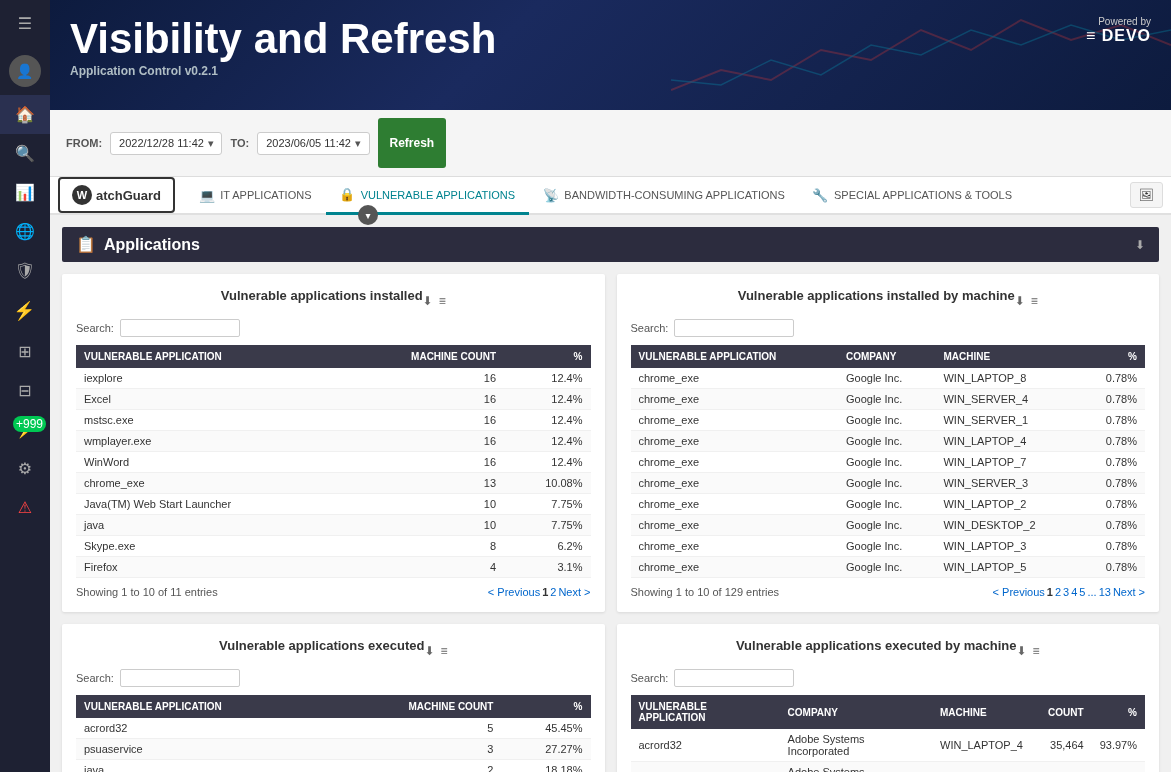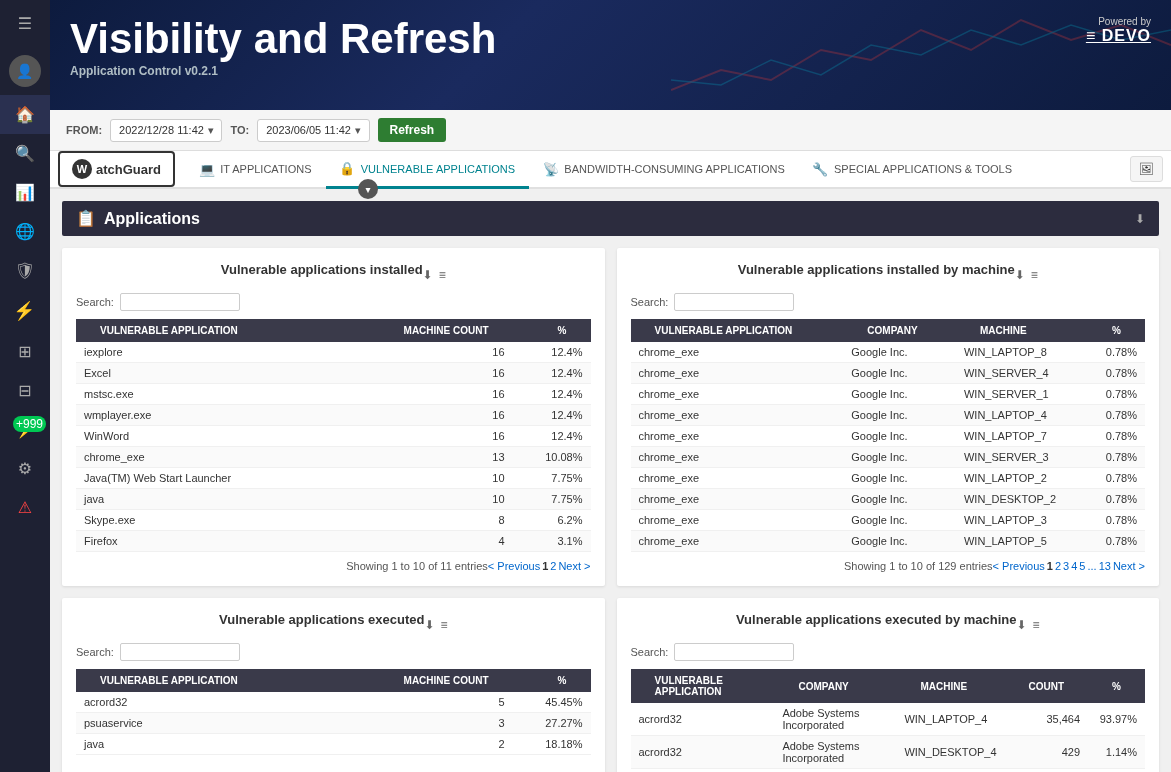--- a/index.html
+++ b/index.html
@@ -25,41 +25,41 @@
       position: relative;
       overflow: hidden;
       min-height: 110px;
     }
     .header-bg-chart {
       position: absolute; top: 0; right: 0; width: 500px; height: 110px; opacity: 0.4;
     }
     .header-powered {
       position: absolute; top: 16px; right: 20px; text-align: right; color: #ccc; font-size: 10px;
     }
-    .header-powered .devo-logo { color: #fff; font-size: 16px; font-weight: bold; letter-spacing: 1px; text-decoration: underline; }
+    .header-powered .devo-logo { color: #fff; font-size: 16px; font-weight: bold; letter-spacing: 1px; }
     .header-title { color: #fff; font-size: 42px; font-weight: bold; line-height: 1; margin-bottom: 4px; }
     .header-subtitle { color: #b0bec5; font-size: 12px; font-weight: bold; }
 
     
     .toolbar {
       margin-left: 50px;
       background: #f5f5f5;
       padding: 8px 16px;
       display: flex;
       align-items: center;
       gap: 8px;
       border-bottom: 1px solid #ddd;
     }
     .toolbar-label { color: #555; font-weight: bold; font-size: 11px; }
     .date-picker {
       background: #fff; border: 1px solid #ccc; border-radius: 3px; padding: 4px 8px; font-size: 11px; color: #333; cursor: pointer; display: flex; align-items: center; gap: 4px;
     }
     .date-picker span.caret { color: #555; }
     .refresh-btn {
-      background: #2e7d32; color: #fff; border: none; border-radius: 3px; padding: 5px 12px; font-size: 12px; cursor: pointer; font-weight: bold;
+      background: #2e7d32; color: #fff; border: none; border-radius: 3px; padding: 18px 12px; font-size: 12px; cursor: pointer; font-weight: bold;
     }
 
     
     .tabs {
       margin-left: 50px;
       background: #fff;
       display: flex;
       align-items: center;
       border-bottom: 2px solid #e0e0e0;
       padding: 0 8px;
@@ -107,28 +107,28 @@
     }
     .card-title {
       font-size: 13px; font-weight: bold; color: #333; margin-bottom: 10px;
     }
     .card-actions { display: flex; gap: 6px; color: #666; }
     .search-row { display: flex; align-items: center; gap: 6px; margin-bottom: 8px; font-size: 11px; color: #555; }
     .search-input { border: 1px solid #ccc; border-radius: 2px; padding: 2px 6px; font-size: 11px; width: 120px; }
 
     
     table { width: 100%; border-collapse: collapse; font-size: 11px; }
-    th { background: #3a3a4a; color: #fff; padding: 6px 24px; text-align: left; font-weight: bold; font-size: 10px; }
+    th { background: #3a3a4a; color: #fff; padding: 6px 8px; text-align: left; font-weight: bold; font-size: 10px; }
     th.right { text-align: right; }
     td { padding: 4px 8px; border-bottom: 1px solid #f0f0f0; color: #333; }
     td.right { text-align: right; }
     tr:nth-child(even) td { background: #fafafa; }
 
     
-    .pagination { display: flex; align-items: center; justify-content: flex-end; margin-top: 8px; font-size: 11px; color: #555; }
+    .pagination { display: flex; align-items: center; justify-content: space-between; margin-top: 8px; font-size: 11px; color: #555; }
     .pagination-controls { display: flex; align-items: center; gap: 2px; }
     .pagination-controls a { color: #0066cc; text-decoration: none; cursor: pointer; }
     .pagination-controls span { color: #0066cc; }
     .pagination-controls .current-page { font-weight: bold; color: #333; }
 
     
     .icon-download::before { content: "⬇"; }
     .icon-menu::before { content: "≡"; }
 
     .card-header-row { display: flex; align-items: center; justify-content: center; margin-bottom: 6px; }

